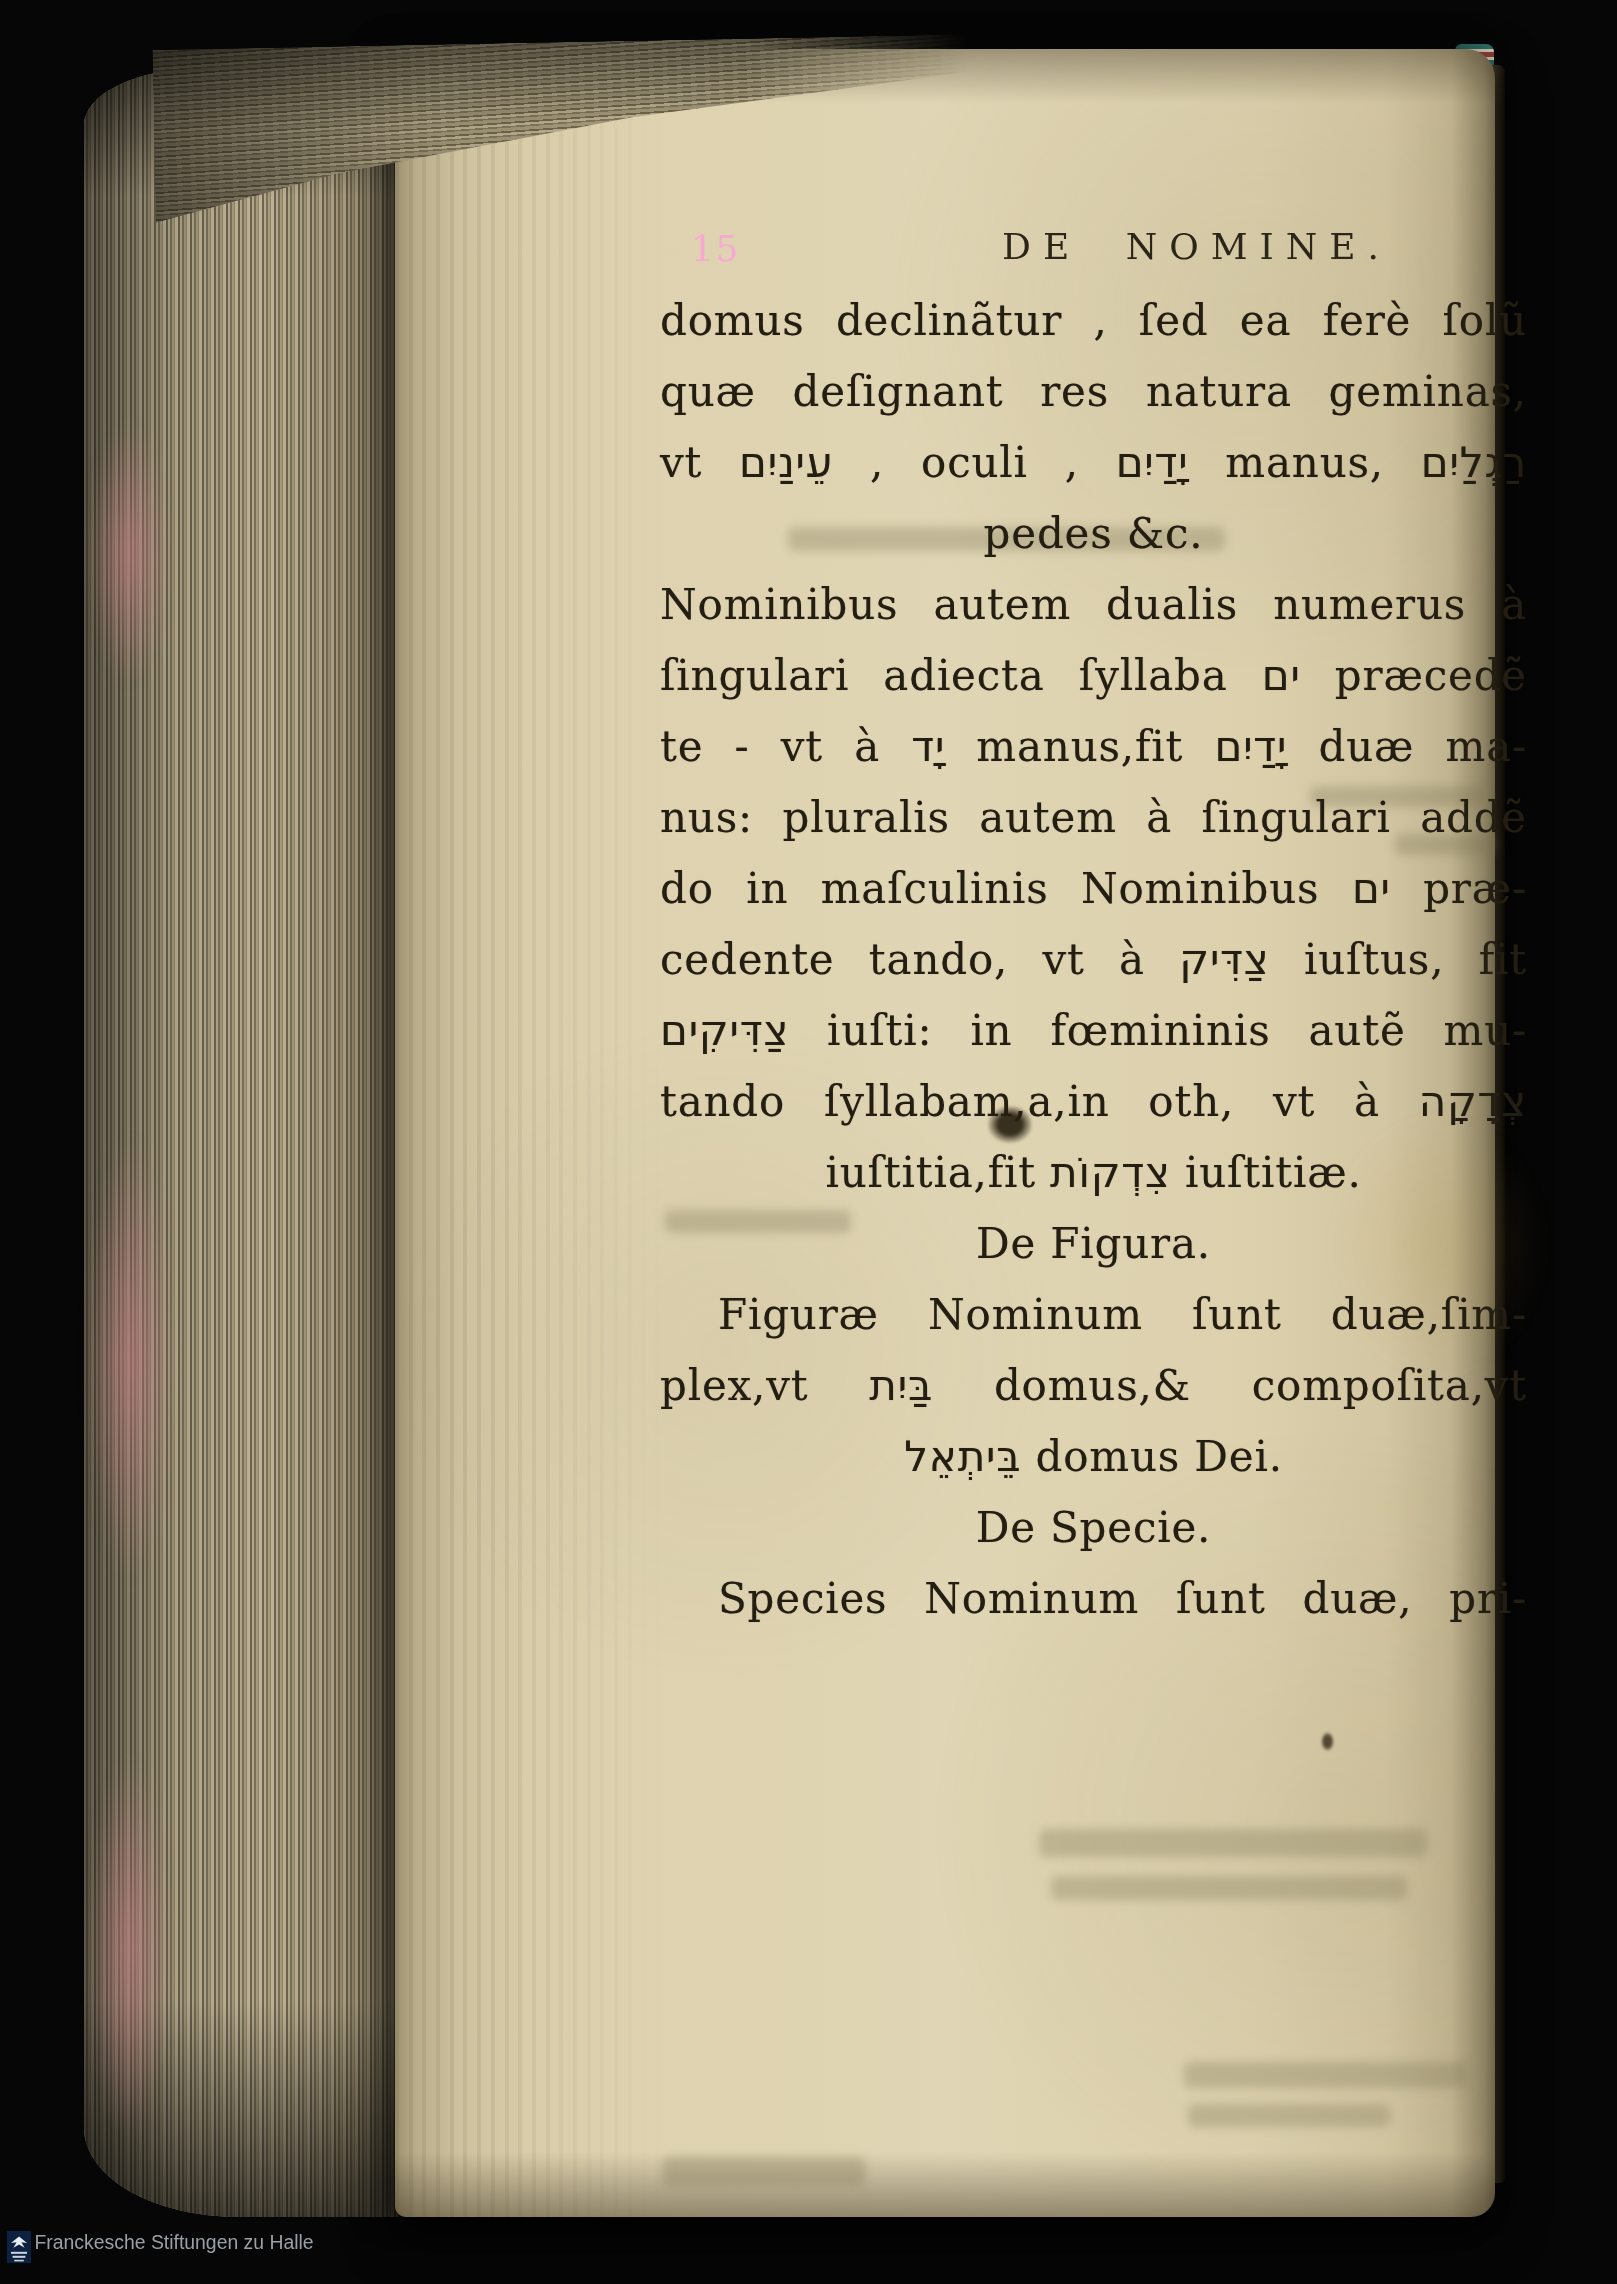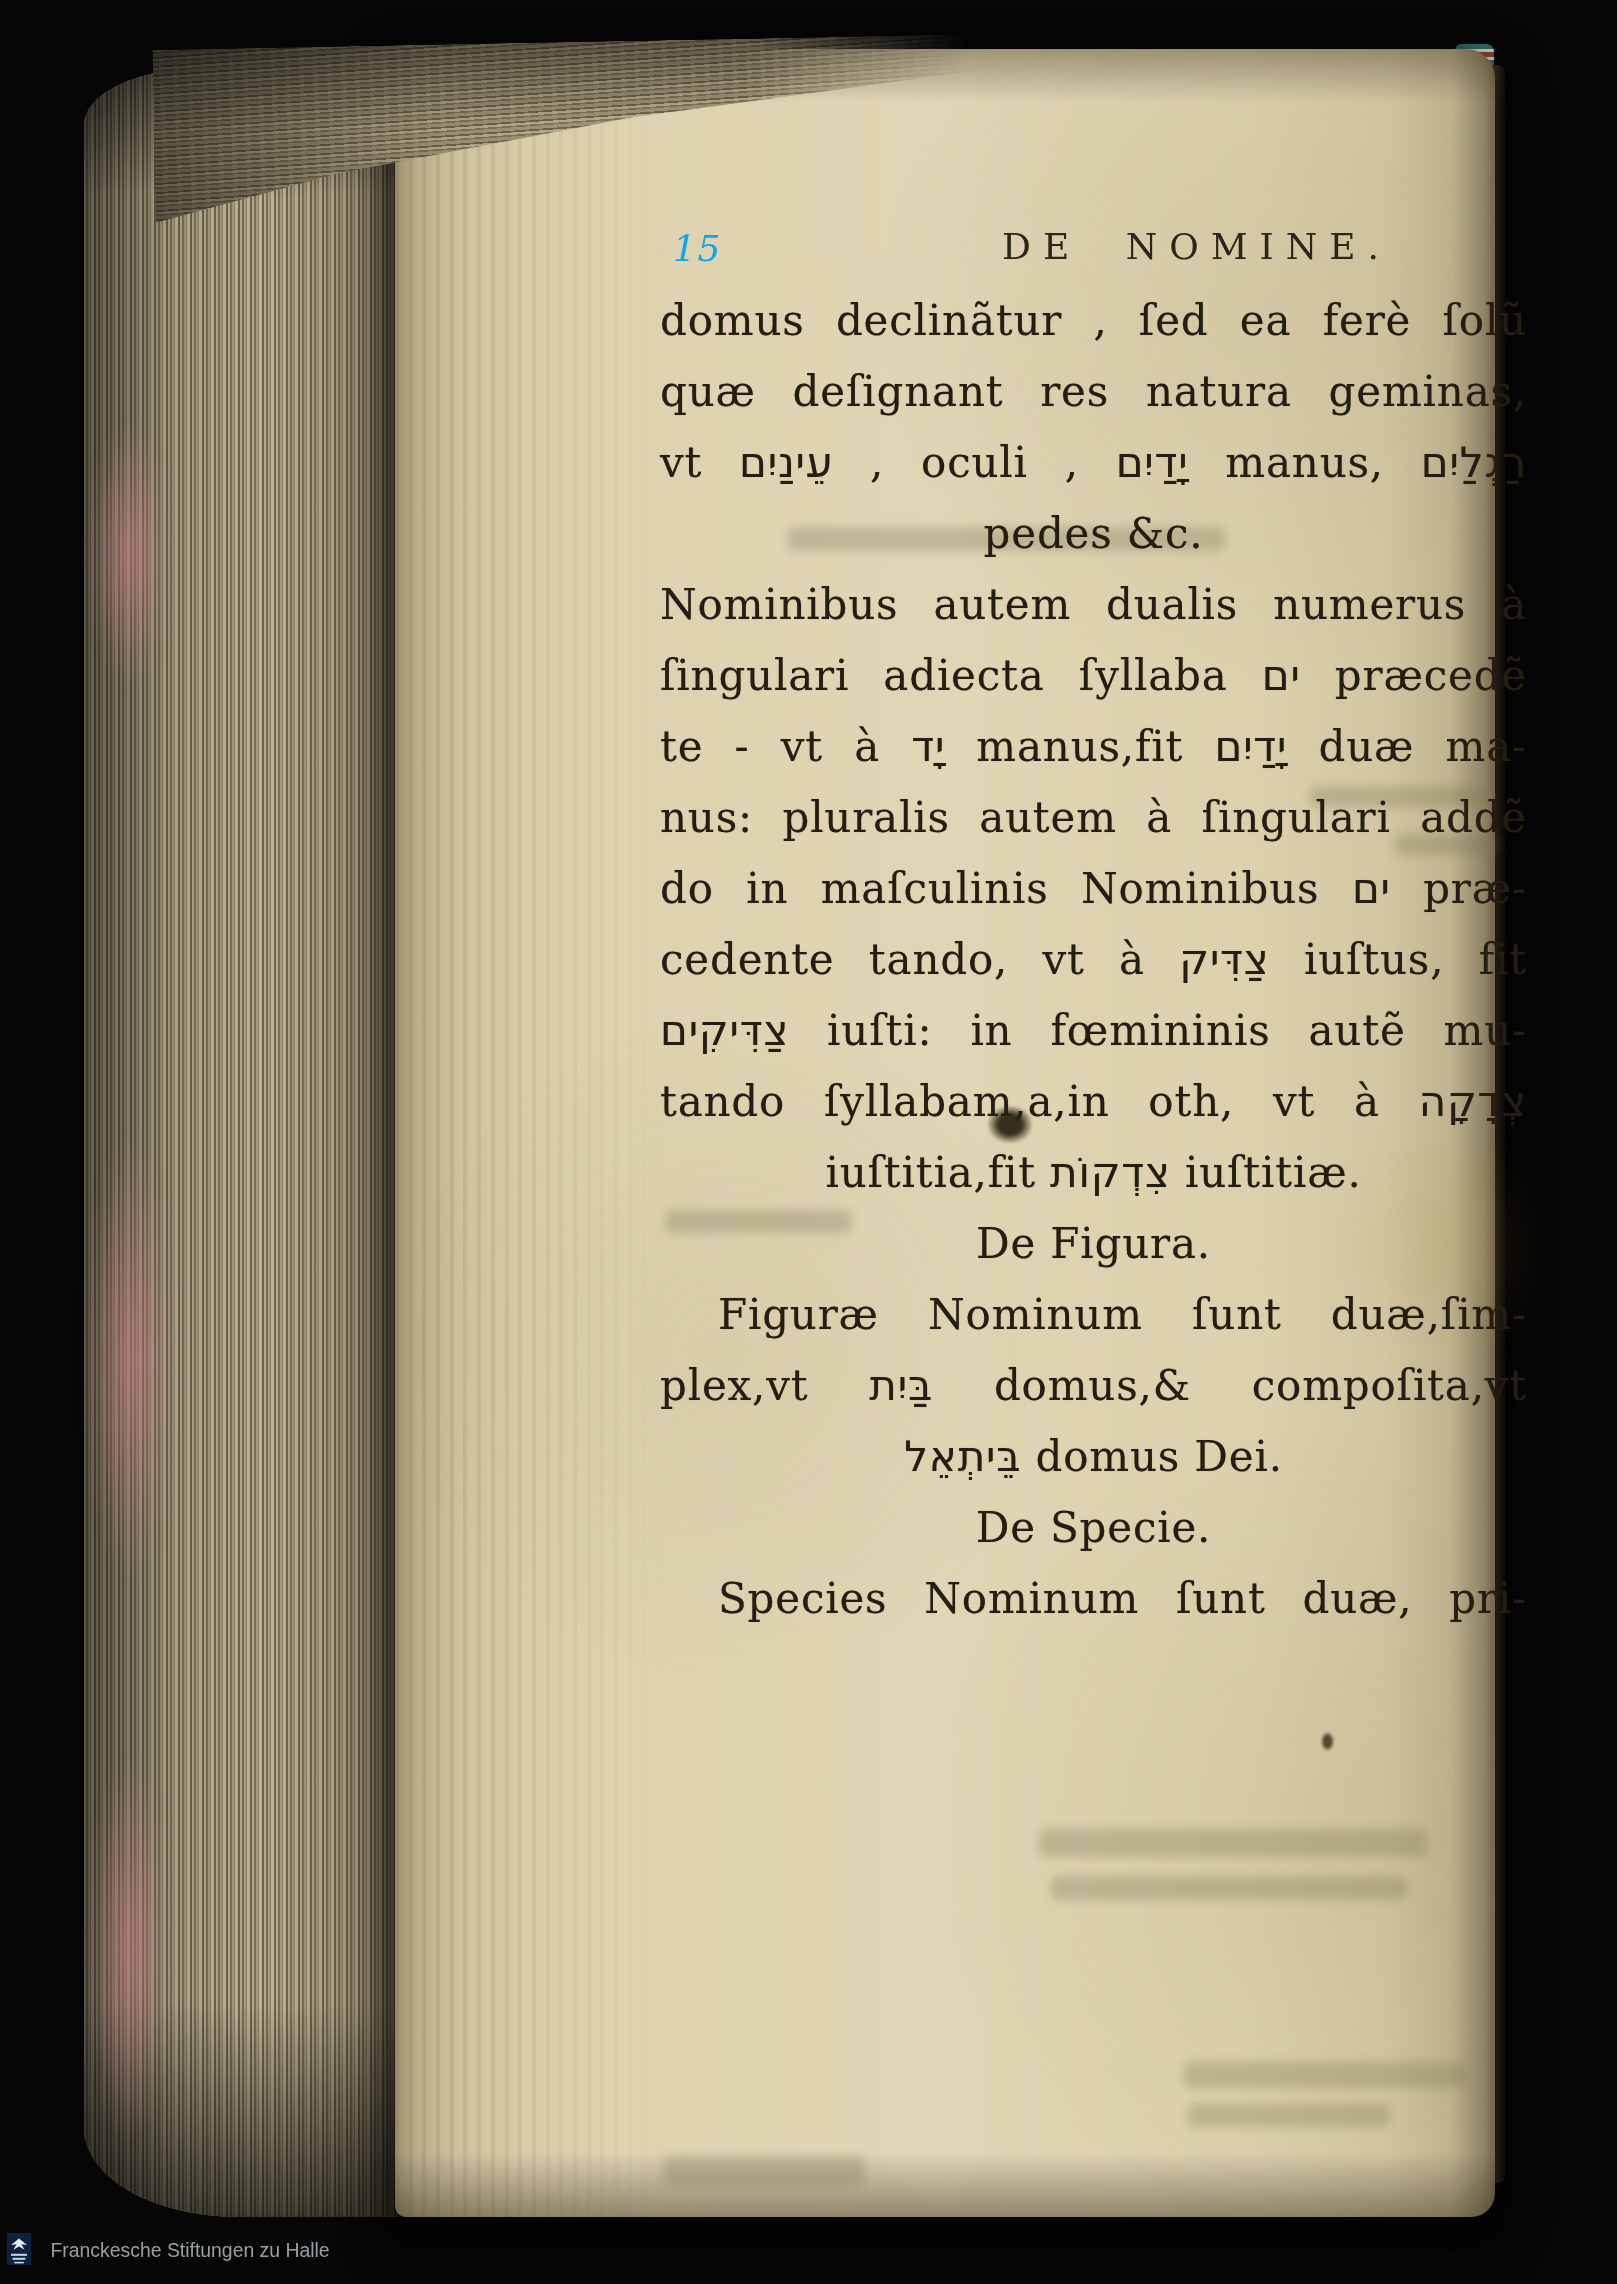--- a/index.html
+++ b/index.html
@@ -80,22 +80,22 @@
   .page::after{ 
     content:"";position:absolute;inset:0;border-radius:inherit;
     background:
       radial-gradient(circle at 78% 12%,rgba(150,138,100,.12),rgba(150,138,100,0) 18%),
       radial-gradient(circle at 30% 60%,rgba(150,138,100,.08),rgba(150,138,100,0) 22%),
       radial-gradient(circle at 85% 82%,rgba(140,125,85,.10),rgba(140,125,85,0) 20%);
   }
 
   
   .pagenum{
-    position:absolute;left:673px;top:228px;z-index:4;
-    font-size:36px;color:#0ea5e9;letter-spacing:1.6px;font-style:italic;
+    position:absolute;left:691px;top:228px;z-index:4;
+    font-size:36px;color:#f9a8d4;letter-spacing:1.6px;
   }
   .header{
     position:absolute;left:760px;top:226px;width:631px;z-index:4;
     text-align:right;font-size:36px;letter-spacing:12px;word-spacing:21px;color:#2c2619;
   }
   .textblock{
     position:absolute;left:660px;top:285px;width:867px;z-index:4;
     font-size:42px;color:#241e12;letter-spacing:0.8px;
     text-shadow:0 0 0.8px rgba(45,35,18,.45);
   }
@@ -130,21 +130,21 @@
     background:radial-gradient(ellipse at center,rgba(50,40,22,.8) 0 40%,rgba(50,40,22,0) 75%);
   }
   .stain-fox{
     left:1334px;top:1116px;width:210px;height:259px;filter:blur(11.3px);z-index:3;
     background:radial-gradient(ellipse at center,rgba(180,150,70,.18),rgba(180,150,70,0) 70%);
   }
 
   
   .watermark{
     position:absolute;left:6.5px;top:2231px;height:39px;z-index:6;
-    display:flex;align-items:center;gap:20px;
+    display:flex;align-items:flex-start;gap:4px;
   }
   .wm-text{
     font-family:"Liberation Sans",sans-serif;font-size:19.4px;color:#98a0a6;
   }
 </style>
 </head>
 <body>
 
 <div class="fore-edge"></div>
 <div class="pink-splotch pink-1"></div>

